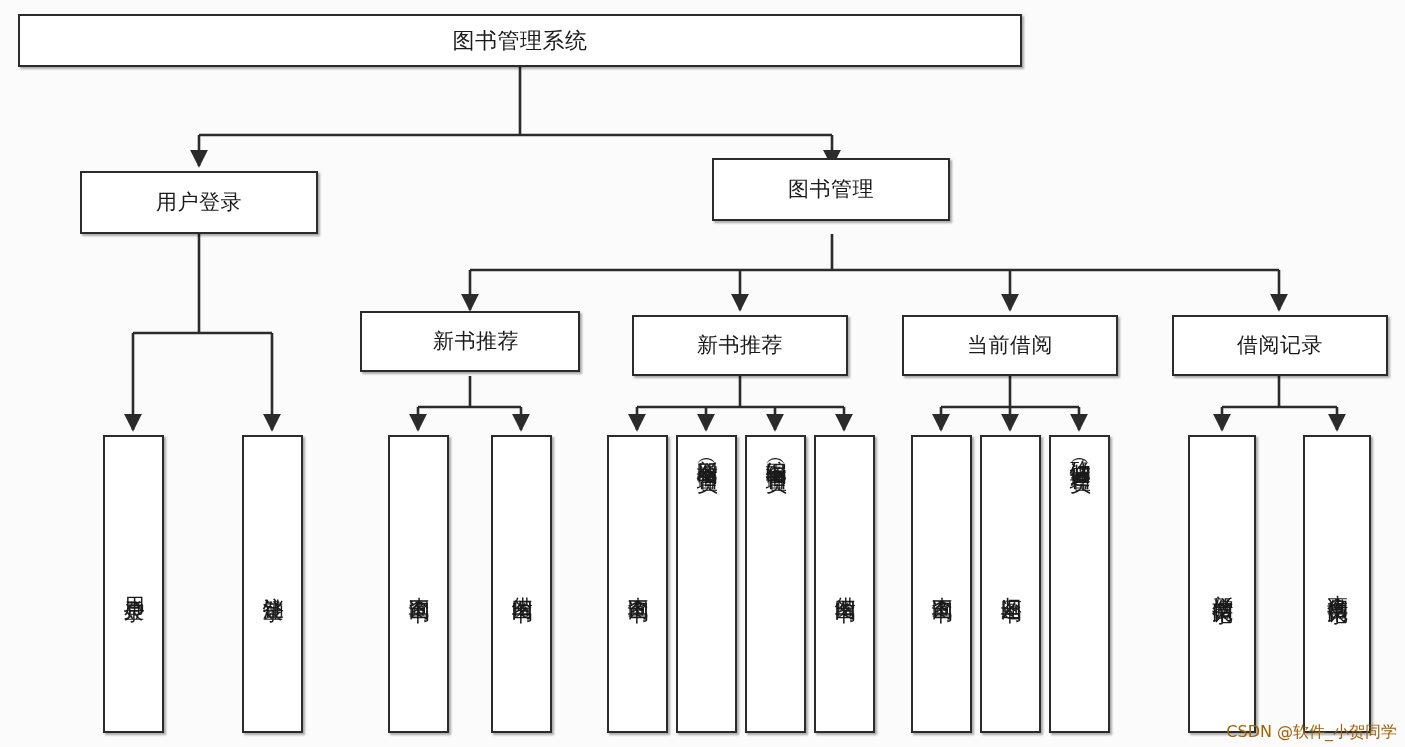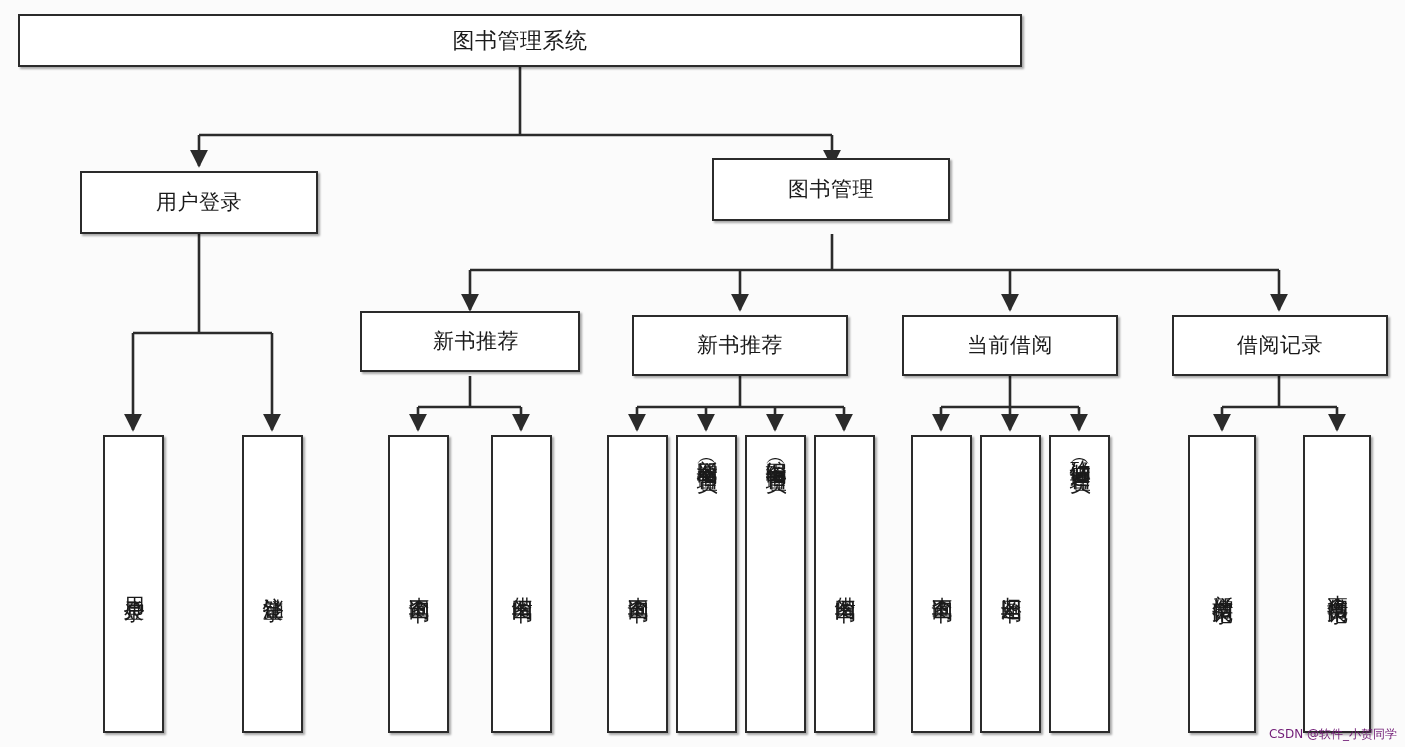--- a/index.html
+++ b/index.html
@@ -61,22 +61,22 @@
   }
   .node.vertical.centered {
     align-items: center;
     padding-top: 0;
   }
   .node.root .label { font-size: 22px; }
   .watermark {
     position: absolute;
     right: 8px;
     bottom: 4px;
-    font-size: 12px;
-    color: #701a75;
+    font-size: 16px;
+    color: #a16207;
     z-index: 5;
     white-space: nowrap;
     user-select: none;
   }
 </style>
 </head>
 <body>
 
 <div id="canvas">
 

